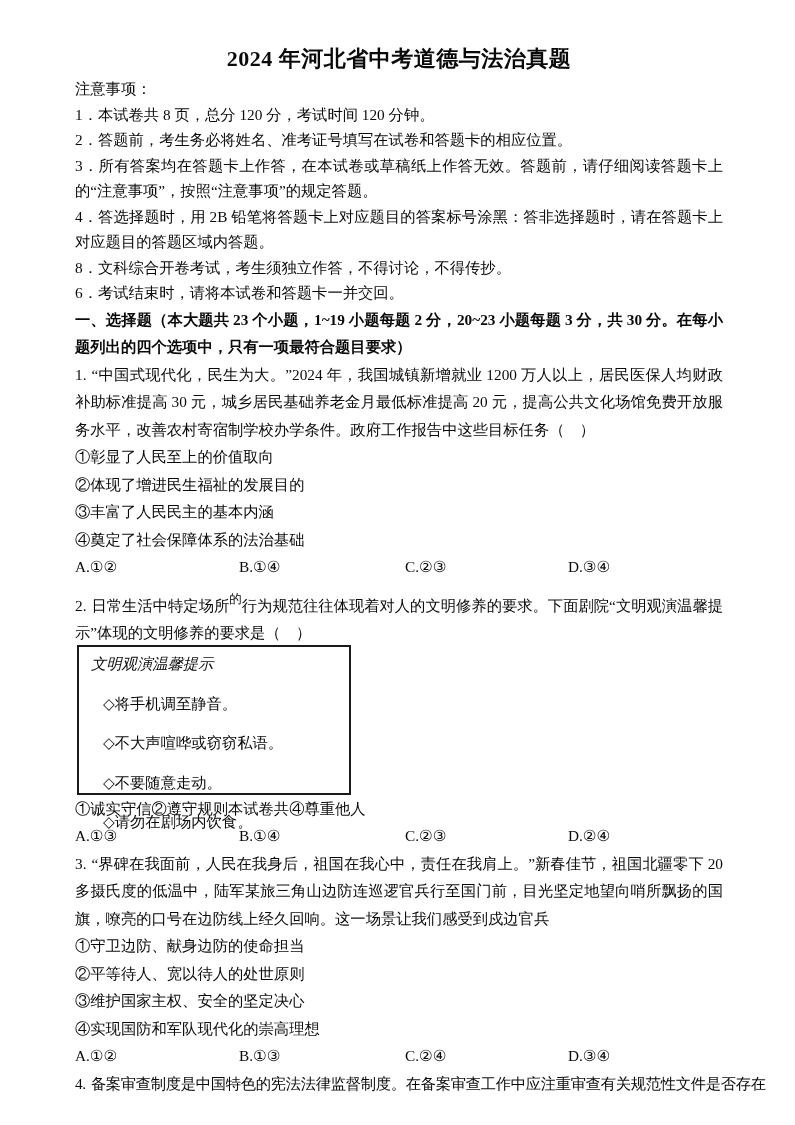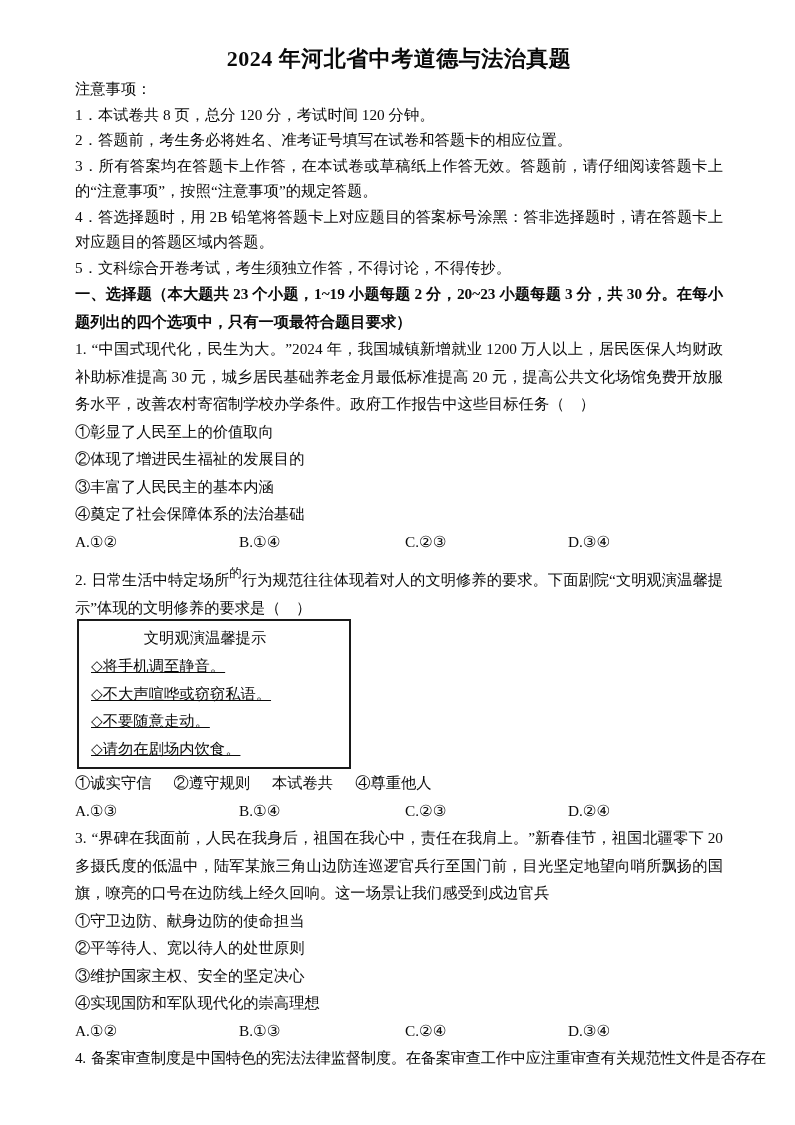--- a/index.html
+++ b/index.html
@@ -43,57 +43,57 @@
     vertical-align: 8px;
   }
   .opts {
     display: grid;
     grid-template-columns: 164px 166px 163px auto;
     line-height: 27.5px;
     margin: 0;
   }
   .inline-row {
     display: flex;
-    gap: 22px;
     line-height: 27.5px;
     margin: 0;
   }
   .notice-box {
     box-sizing: border-box;
     width: 274px;
     height: 150px;
     margin: -2px 0 0 2px;
     border: 2px solid #1a1a1a;
     padding: 3px 12px 0 12px;
   }
   .nb-title {
     line-height: 28px;
-    text-align: center;
+    text-align: left;
     margin: 0 18px 0 0;
+    font-style: italic;
   }
   .nb-item {
-    margin: 0;
+    margin: 12px;
     line-height: 27.5px;
-    text-decoration: underline;
   }
   .q4-line { white-space: nowrap; letter-spacing: -0.3px; }
 </style>
 </head>
 <body>
 
 <div class="page">
 
   <h1 class="doc-title">2024 年河北省中考道德与法治真题</h1>
 
   <p class="note">注意事项：</p>
   <p class="note">1．本试卷共 8 页，总分 120 分，考试时间 120 分钟。</p>
   <p class="note">2．答题前，考生务必将姓名、准考证号填写在试卷和答题卡的相应位置。</p>
   <p class="note">3．所有答案均在答题卡上作答，在本试卷或草稿纸上作答无效。答题前，请仔细阅读答题卡上的“注意事项”，按照“注意事项”的规定答题。</p>
   <p class="note">4．答选择题时，用 2B 铅笔将答题卡上对应题目的答案标号涂黑：答非选择题时，请在答题卡上对应题目的答题区域内答题。</p>
-  <p class="note">5．文科综合开卷考试，考生须独立作答，不得讨论，不得传抄。</p>
+  <p class="note">8．文科综合开卷考试，考生须独立作答，不得讨论，不得传抄。</p>
+  <p class="note">6．考试结束时，请将本试卷和答题卡一并交回。</p>
 
   <p class="p section-head">一、选择题（本大题共 23 个小题，1~19 小题每题 2 分，20~23 小题每题 3 分，共 30 分。在每小题列出的四个选项中，只有一项最符合题目要求）</p>
 
   <p class="p"><span class="qnum">1.</span><span>“中国式现代化，民生为大。”2024 年，我国城镇新增就业 1200 万人以上，居民医保人均财政补助标准提高 30 元，城乡居民基础养老金月最低标准提高 20 元，提高公共文化场馆免费开放服务水平，改善农村寄宿制学校办学条件。政府工作报告中这些目标任务（　）</span></p>
   <p class="p">①彰显了人民至上的价值取向</p>
   <p class="p">②体现了增进民生福祉的发展目的</p>
   <p class="p">③丰富了人民民主的基本内涵</p>
   <p class="p">④奠定了社会保障体系的法治基础</p>
   <div class="opts">
     <span>A.①②</span>

